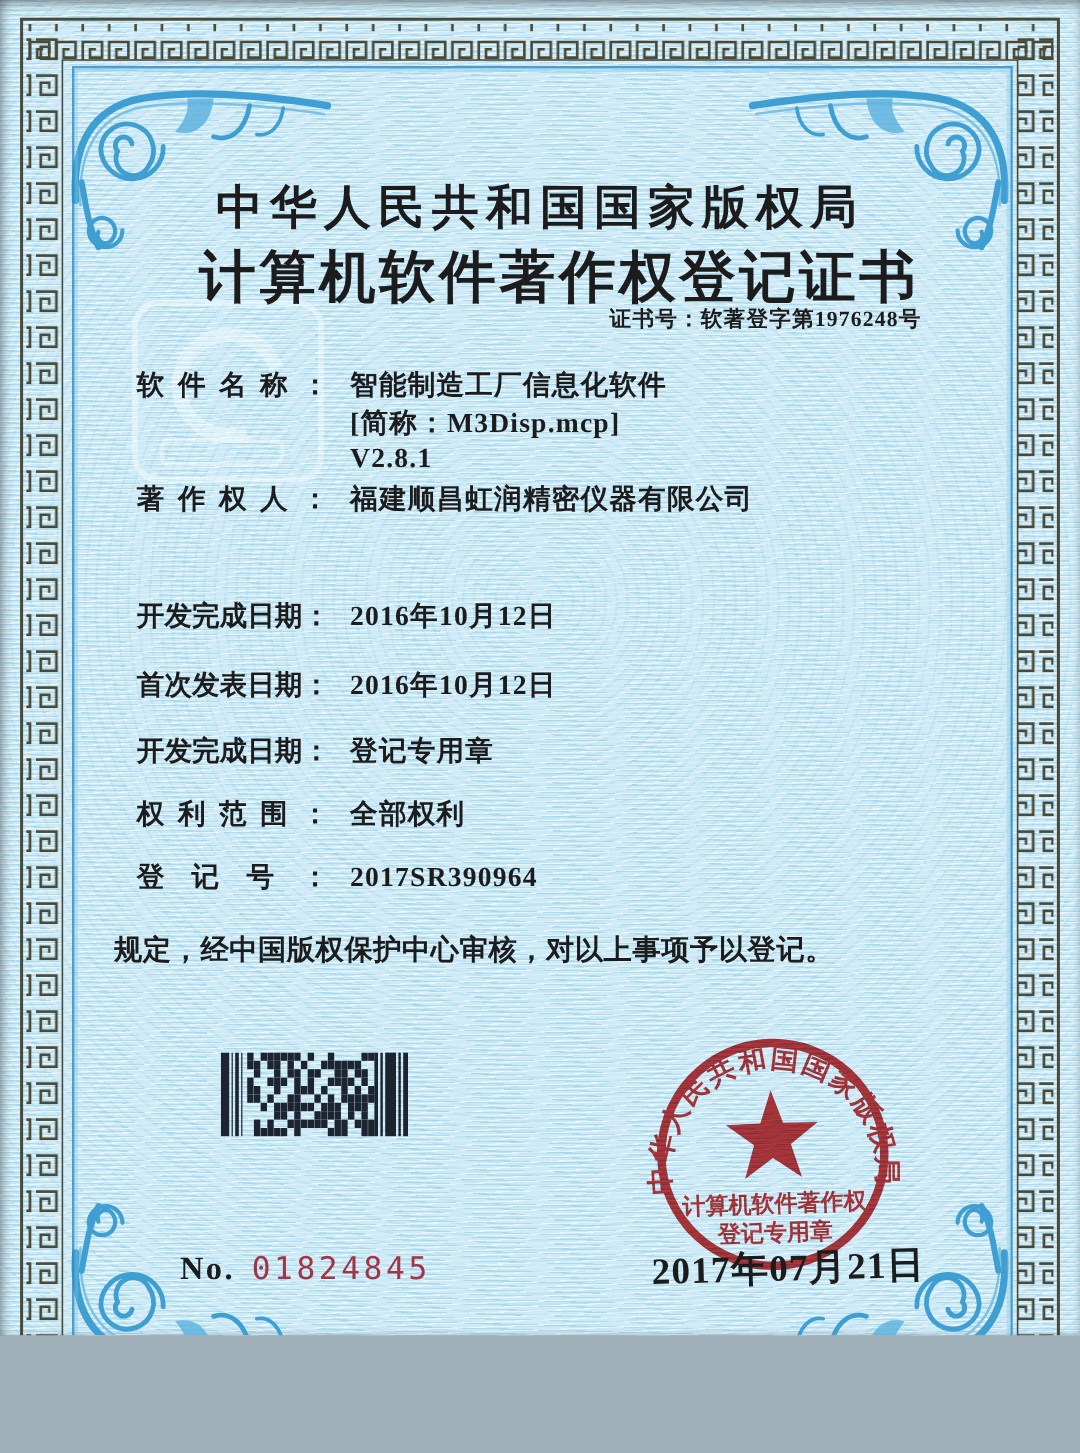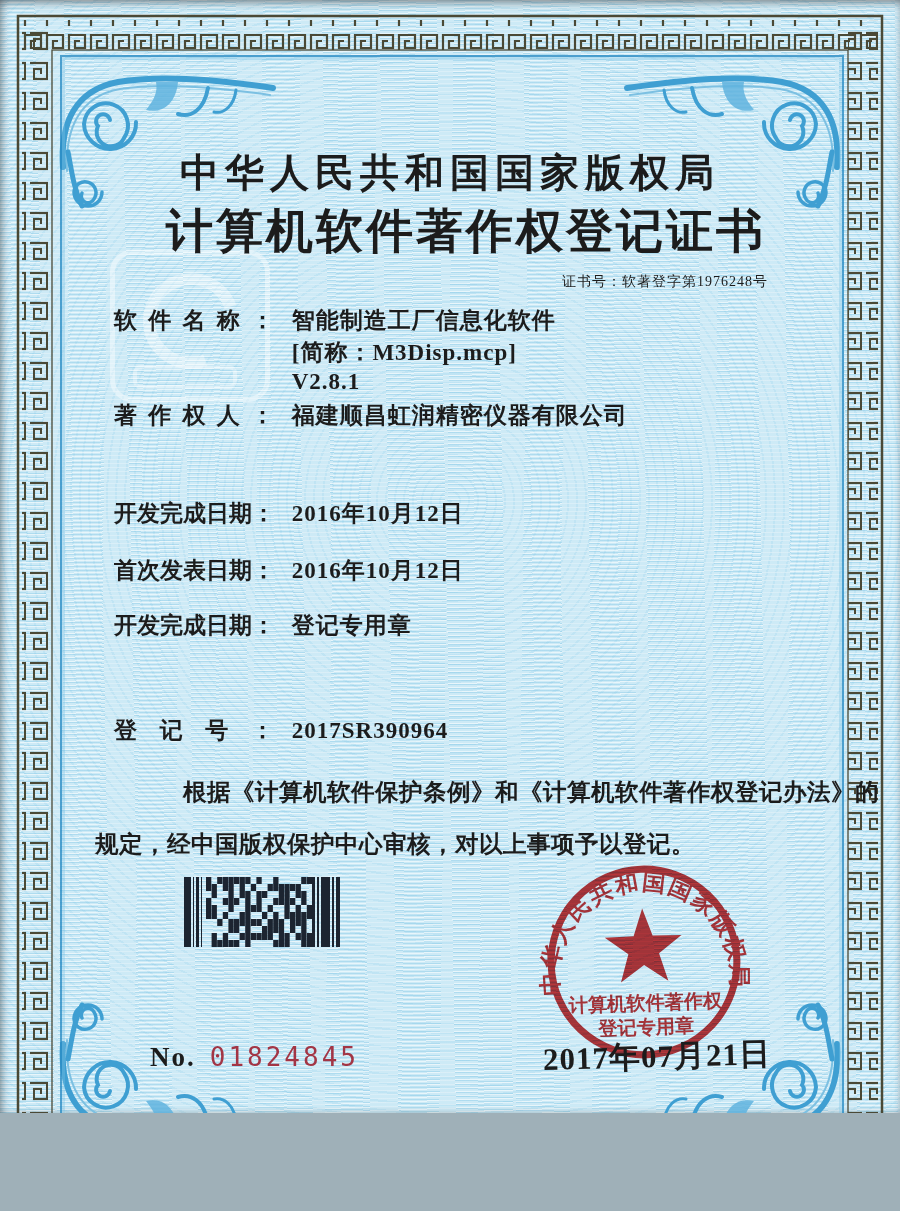--- a/index.html
+++ b/index.html
@@ -31,21 +31,21 @@
     border:12px solid rgba(255,255,255,.5);border-right-color:transparent;transform:rotate(25deg);
   }
   .emboss::after{
     content:"";position:absolute;left:18px;bottom:8px;width:96px;height:16px;border-radius:8px;
     border:4px solid rgba(255,255,255,.45);
   }
   .title1{position:absolute;left:0;top:146px;width:100%;text-align:center;
     font-size:39px;font-weight:700;letter-spacing:6px;}
   .title2{position:absolute;left:16px;top:200px;width:100%;text-align:center;
     font-size:47px;font-weight:900;letter-spacing:3px;}
-  .certno{position:absolute;right:132px;top:273px;font-size:14px;font-weight:400;letter-spacing:1px;}
+  .certno{position:absolute;right:132px;top:254px;font-size:18px;font-weight:700;letter-spacing:1px;}
   .row{position:absolute;left:114px;white-space:nowrap;font-size:23px;font-weight:700;}
   .row .lab{display:inline-block;width:160px;text-align:justify;text-align-last:justify;}
   .row .val{margin-left:12px;letter-spacing:1px;}
   .statement{position:absolute;left:95px;top:766px;width:716px;font-size:23.5px;font-weight:700;letter-spacing:.5px;}
   .statement .line{white-space:nowrap;line-height:52px;}
   .statement .line.first{padding-left:88px;}
   .barcode{position:absolute;left:184px;top:877px;width:172px;height:70px;}
   .seal{position:absolute;left:538px;top:856px;width:212px;height:212px;mix-blend-mode:multiply;opacity:.93;transform:rotate(-2deg);}
   .sealdate{position:absolute;left:543px;top:1036px;font-size:31px;font-weight:900;letter-spacing:1px;transform:rotate(-1.5deg);z-index:5;}
   .serial{position:absolute;left:150px;top:1042px;font-size:27px;}
@@ -120,27 +120,30 @@
     <span class="val">2016年10月12日</span>
   </div>
   <div class="row" style="top:555px">
     <span class="lab">首次发表日期：</span>
     <span class="val">2016年10月12日</span>
   </div>
   <div class="row" style="top:610px">
     <span class="lab">开发完成日期：</span>
     <span class="val">登记专用章</span>
   </div>
+  <div class="row" style="top:663px">
+    <span class="lab">权利范围：</span>
+    <span class="val">全部权利</span>
+  </div>
   <div class="row" style="top:715px">
     <span class="lab">登记号：</span>
     <span class="val">2017SR390964</span>
   </div>
 
   <div class="statement">
-    <div class="line first">根据《计算机软件保护条例》和《计算机软件著作权登记办法》的</div>
     <div class="line">规定，经中国版权保护中心审核，对以上事项予以登记。</div>
   </div>
 
   <svg class="barcode" viewBox="0 0 172 70">
     <g id="bc" fill="#1c2430">
         <rect x="0" y="0" width="7" height="70"></rect>
         <rect x="9" y="0" width="1" height="70"></rect>
         <rect x="12" y="0" width="3" height="70"></rect>
         <rect x="17" y="0" width="1" height="70"></rect>
         <rect x="22" y="0" width="5.3" height="7"></rect>

